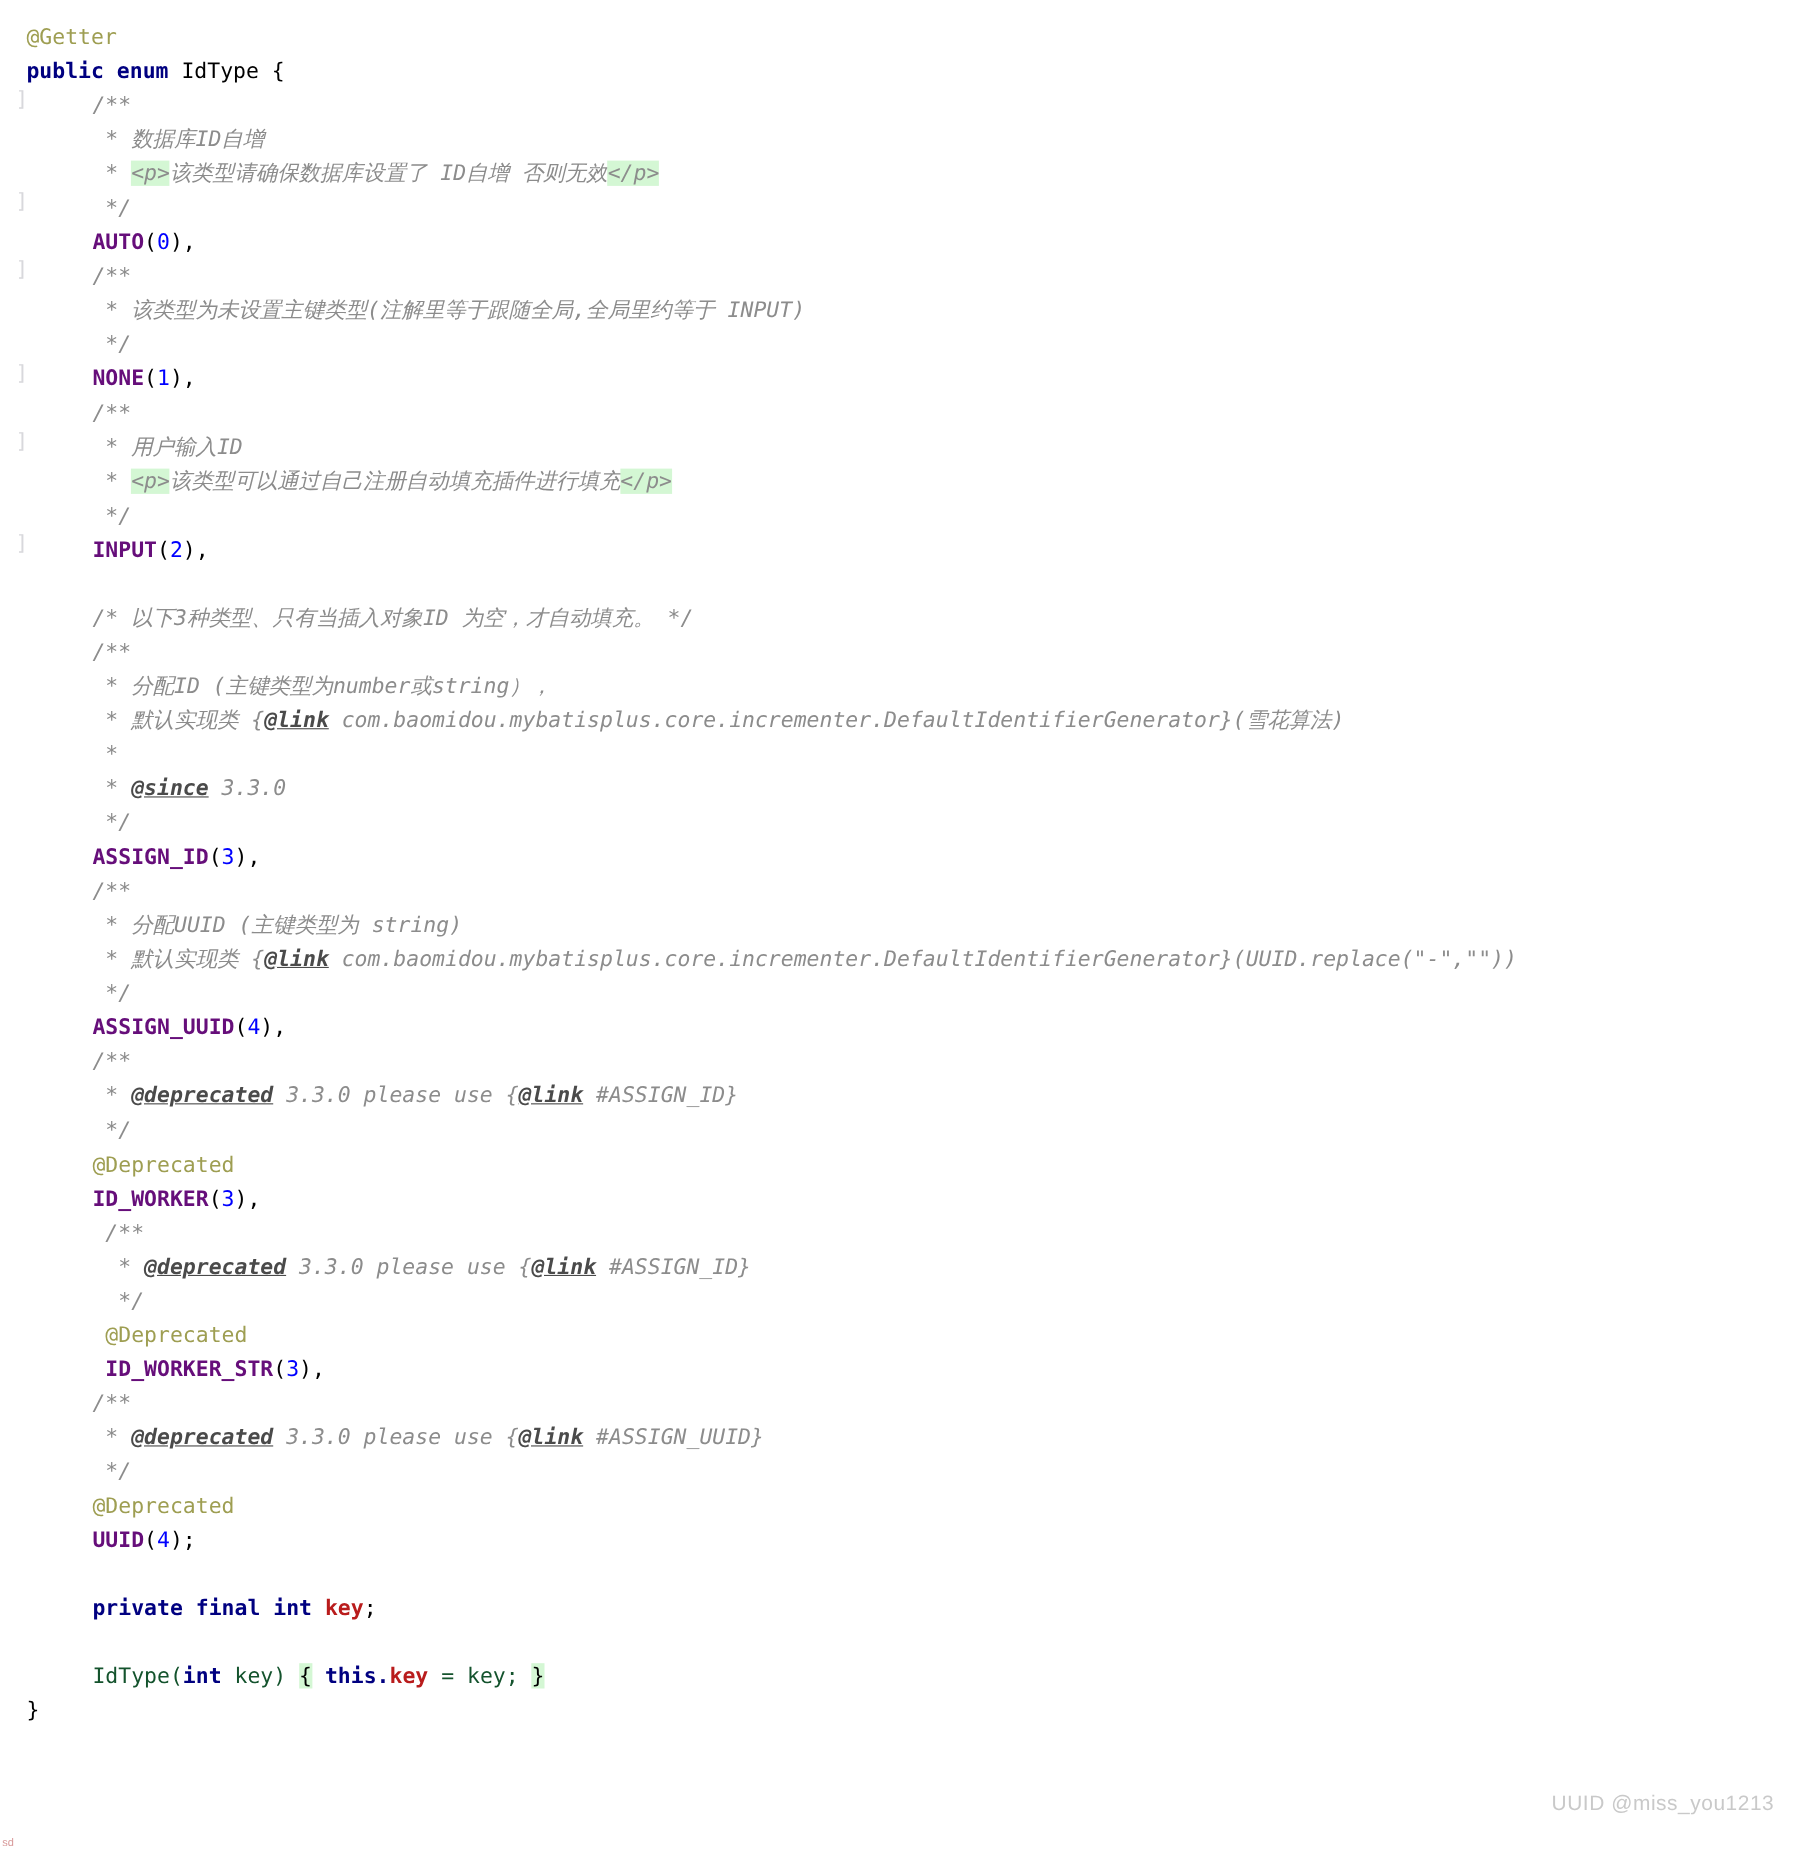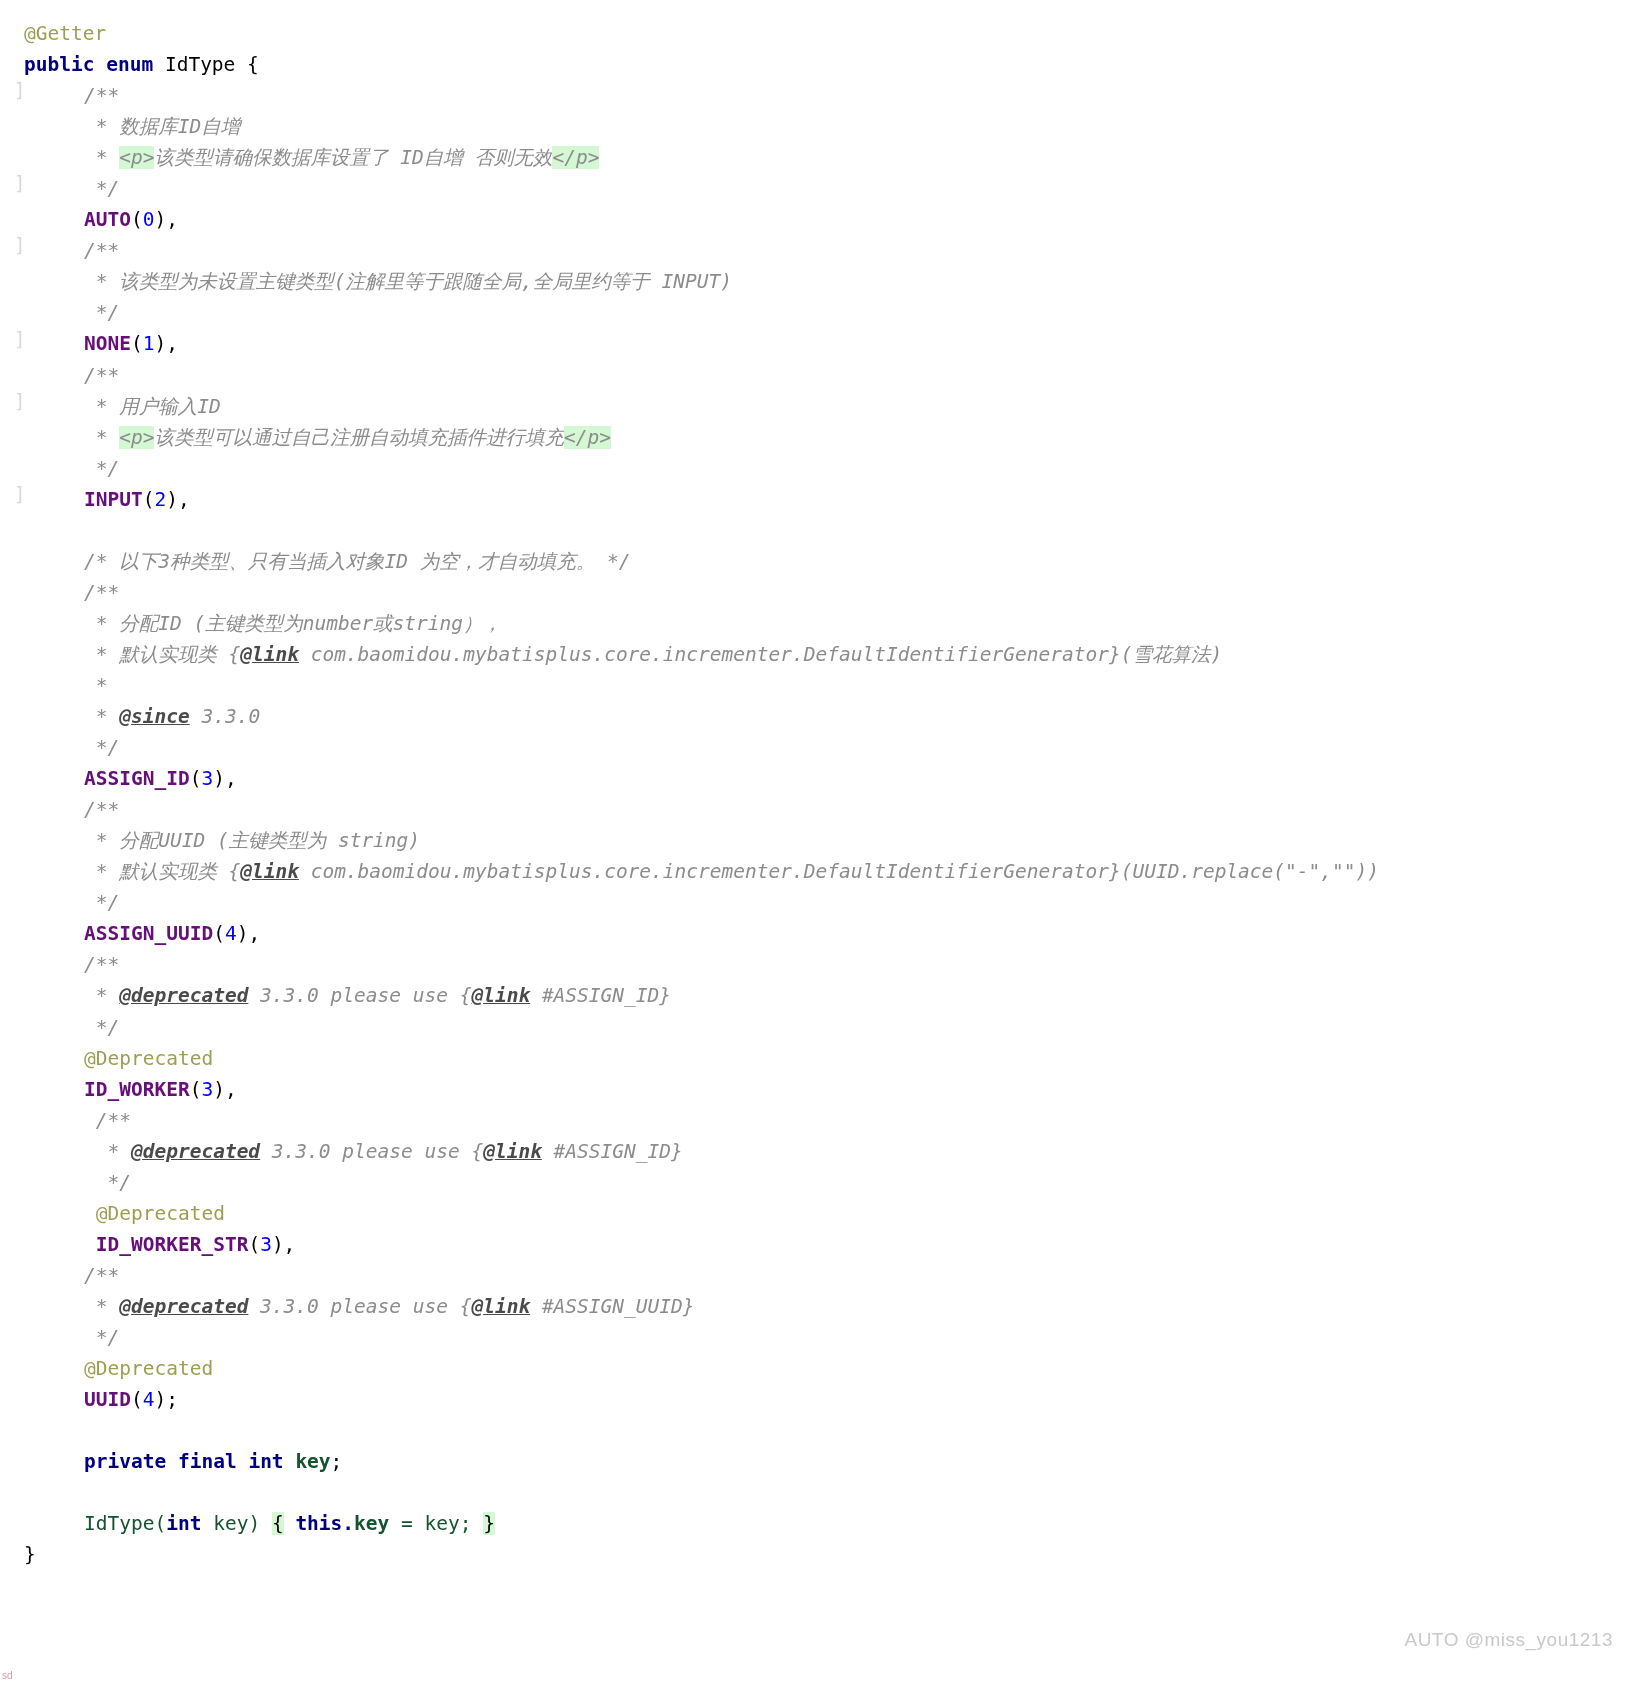--- a/index.html
+++ b/index.html
@@ -59,21 +59,21 @@
     padding-left: 24px;
     font-family: "DejaVu Sans Mono", "Liberation Mono", monospace;
   }
 
   
   .ann      { color: #9e9e52; }                         
   .kw       { color: #000080; font-weight: bold; }                          
   .punct    { color: #000000; }
   .enumc    { color: #660e7a; font-weight: bold; }
   .num      { color: #0000ff; }
-  .field    { color: #14532d; font-weight: bold; }
+  .field    { color: #b91c1c; font-weight: bold; }
   .cmt      { color: #8c8c8c; font-style: italic; }
   .jtag     { color: #4a4a4a; font-weight: bold; font-style: italic; text-decoration: underline; }
   .hl       { background: #d4f7d4; }                     
   .ident    { color: #14532d; }
   .thiskw   { color: #000080; font-weight: bold; }
 
   
   #watermark {
     position: absolute;
     right: 20px;
@@ -103,16 +103,16 @@
       <div class="fold-marker" style="top: 80.1px;">]</div>
       <div class="fold-marker" style="top: 173.25px;">]</div>
       <div class="fold-marker" style="top: 235.35px;">]</div>
       <div class="fold-marker" style="top: 328.5px;">]</div>
       <div class="fold-marker" style="top: 390.6px;">]</div>
       <div class="fold-marker" style="top: 483.75px;">]</div>
     </div>
 
   <div id="code"><div class="line" style="padding-left: 24px;"><span class="ann">@Getter</span></div><div class="line" style="padding-left: 24px;"><span class="kw">public</span><span class="punct"> </span><span class="kw">enum</span><span class="punct"> IdType {</span></div><div class="line" style="padding-left: 84px;"><span class="cmt">/**</span></div><div class="line" style="padding-left: 84px;"><span class="cmt"> * 数据库ID自增</span></div><div class="line" style="padding-left: 84px;"><span class="cmt"> * </span><span class="cmt hl">&lt;p&gt;</span><span class="cmt">该类型请确保数据库设置了 ID自增 否则无效</span><span class="cmt hl">&lt;/p&gt;</span></div><div class="line" style="padding-left: 84px;"><span class="cmt"> */</span></div><div class="line" style="padding-left: 84px;"><span class="enumc">AUTO</span><span class="punct">(</span><span class="num">0</span><span class="punct">),</span></div><div class="line" style="padding-left: 84px;"><span class="cmt">/**</span></div><div class="line" style="padding-left: 84px;"><span class="cmt"> * 该类型为未设置主键类型(注解里等于跟随全局,全局里约等于 INPUT)</span></div><div class="line" style="padding-left: 84px;"><span class="cmt"> */</span></div><div class="line" style="padding-left: 84px;"><span class="enumc">NONE</span><span class="punct">(</span><span class="num">1</span><span class="punct">),</span></div><div class="line" style="padding-left: 84px;"><span class="cmt">/**</span></div><div class="line" style="padding-left: 84px;"><span class="cmt"> * 用户输入ID</span></div><div class="line" style="padding-left: 84px;"><span class="cmt"> * </span><span class="cmt hl">&lt;p&gt;</span><span class="cmt">该类型可以通过自己注册自动填充插件进行填充</span><span class="cmt hl">&lt;/p&gt;</span></div><div class="line" style="padding-left: 84px;"><span class="cmt"> */</span></div><div class="line" style="padding-left: 84px;"><span class="enumc">INPUT</span><span class="punct">(</span><span class="num">2</span><span class="punct">),</span></div><div class="line" style="padding-left: 84px;">&nbsp;</div><div class="line" style="padding-left: 84px;"><span class="cmt">/* 以下3种类型、只有当插入对象ID 为空，才自动填充。 */</span></div><div class="line" style="padding-left: 84px;"><span class="cmt">/**</span></div><div class="line" style="padding-left: 84px;"><span class="cmt"> * 分配ID (主键类型为number或string），</span></div><div class="line" style="padding-left: 84px;"><span class="cmt"> * 默认实现类 {</span><span class="jtag">@link</span><span class="cmt"> com.baomidou.mybatisplus.core.incrementer.DefaultIdentifierGenerator}(雪花算法)</span></div><div class="line" style="padding-left: 84px;"><span class="cmt"> *</span></div><div class="line" style="padding-left: 84px;"><span class="cmt"> * </span><span class="jtag">@since</span><span class="cmt"> 3.3.0</span></div><div class="line" style="padding-left: 84px;"><span class="cmt"> */</span></div><div class="line" style="padding-left: 84px;"><span class="enumc">ASSIGN_ID</span><span class="punct">(</span><span class="num">3</span><span class="punct">),</span></div><div class="line" style="padding-left: 84px;"><span class="cmt">/**</span></div><div class="line" style="padding-left: 84px;"><span class="cmt"> * 分配UUID (主键类型为 string)</span></div><div class="line" style="padding-left: 84px;"><span class="cmt"> * 默认实现类 {</span><span class="jtag">@link</span><span class="cmt"> com.baomidou.mybatisplus.core.incrementer.DefaultIdentifierGenerator}(UUID.replace("-",""))</span></div><div class="line" style="padding-left: 84px;"><span class="cmt"> */</span></div><div class="line" style="padding-left: 84px;"><span class="enumc">ASSIGN_UUID</span><span class="punct">(</span><span class="num">4</span><span class="punct">),</span></div><div class="line" style="padding-left: 84px;"><span class="cmt">/**</span></div><div class="line" style="padding-left: 84px;"><span class="cmt"> * </span><span class="jtag">@deprecated</span><span class="cmt"> 3.3.0 please use {</span><span class="jtag">@link</span><span class="cmt"> #ASSIGN_ID}</span></div><div class="line" style="padding-left: 84px;"><span class="cmt"> */</span></div><div class="line" style="padding-left: 84px;"><span class="ann">@Deprecated</span></div><div class="line" style="padding-left: 84px;"><span class="enumc">ID_WORKER</span><span class="punct">(</span><span class="num">3</span><span class="punct">),</span></div><div class="line" style="padding-left: 84px;"><span class="cmt"> /**</span></div><div class="line" style="padding-left: 84px;"><span class="cmt">  * </span><span class="jtag">@deprecated</span><span class="cmt"> 3.3.0 please use {</span><span class="jtag">@link</span><span class="cmt"> #ASSIGN_ID}</span></div><div class="line" style="padding-left: 84px;"><span class="cmt">  */</span></div><div class="line" style="padding-left: 84px;"><span class="ann"> @Deprecated</span></div><div class="line" style="padding-left: 84px;"><span class="punct"> </span><span class="enumc">ID_WORKER_STR</span><span class="punct">(</span><span class="num">3</span><span class="punct">),</span></div><div class="line" style="padding-left: 84px;"><span class="cmt">/**</span></div><div class="line" style="padding-left: 84px;"><span class="cmt"> * </span><span class="jtag">@deprecated</span><span class="cmt"> 3.3.0 please use {</span><span class="jtag">@link</span><span class="cmt"> #ASSIGN_UUID}</span></div><div class="line" style="padding-left: 84px;"><span class="cmt"> */</span></div><div class="line" style="padding-left: 84px;"><span class="ann">@Deprecated</span></div><div class="line" style="padding-left: 84px;"><span class="enumc">UUID</span><span class="punct">(</span><span class="num">4</span><span class="punct">);</span></div><div class="line" style="padding-left: 84px;">&nbsp;</div><div class="line" style="padding-left: 84px;"><span class="kw">private</span><span class="punct"> </span><span class="kw">final</span><span class="punct"> </span><span class="kw">int</span><span class="punct"> </span><span class="field">key</span><span class="punct">;</span></div><div class="line" style="padding-left: 84px;">&nbsp;</div><div class="line" style="padding-left: 84px;"><span class="ident">IdType(</span><span class="kw">int</span><span class="ident"> key)</span><span class="punct"> </span><span class="punct hl">{</span><span class="punct"> </span><span class="thiskw">this.</span><span class="field">key</span><span class="ident"> = key;</span><span class="punct"> </span><span class="punct hl">}</span></div><div class="line" style="padding-left: 24px;"><span class="punct">}</span></div></div>
 
-  <div id="watermark">AUTO @miss_you1213</div>
+  <div id="watermark">UUID @miss_you1213</div>
 
   <div id="corner-artifact">sd</div>
 </div>
 
 </body></html>

